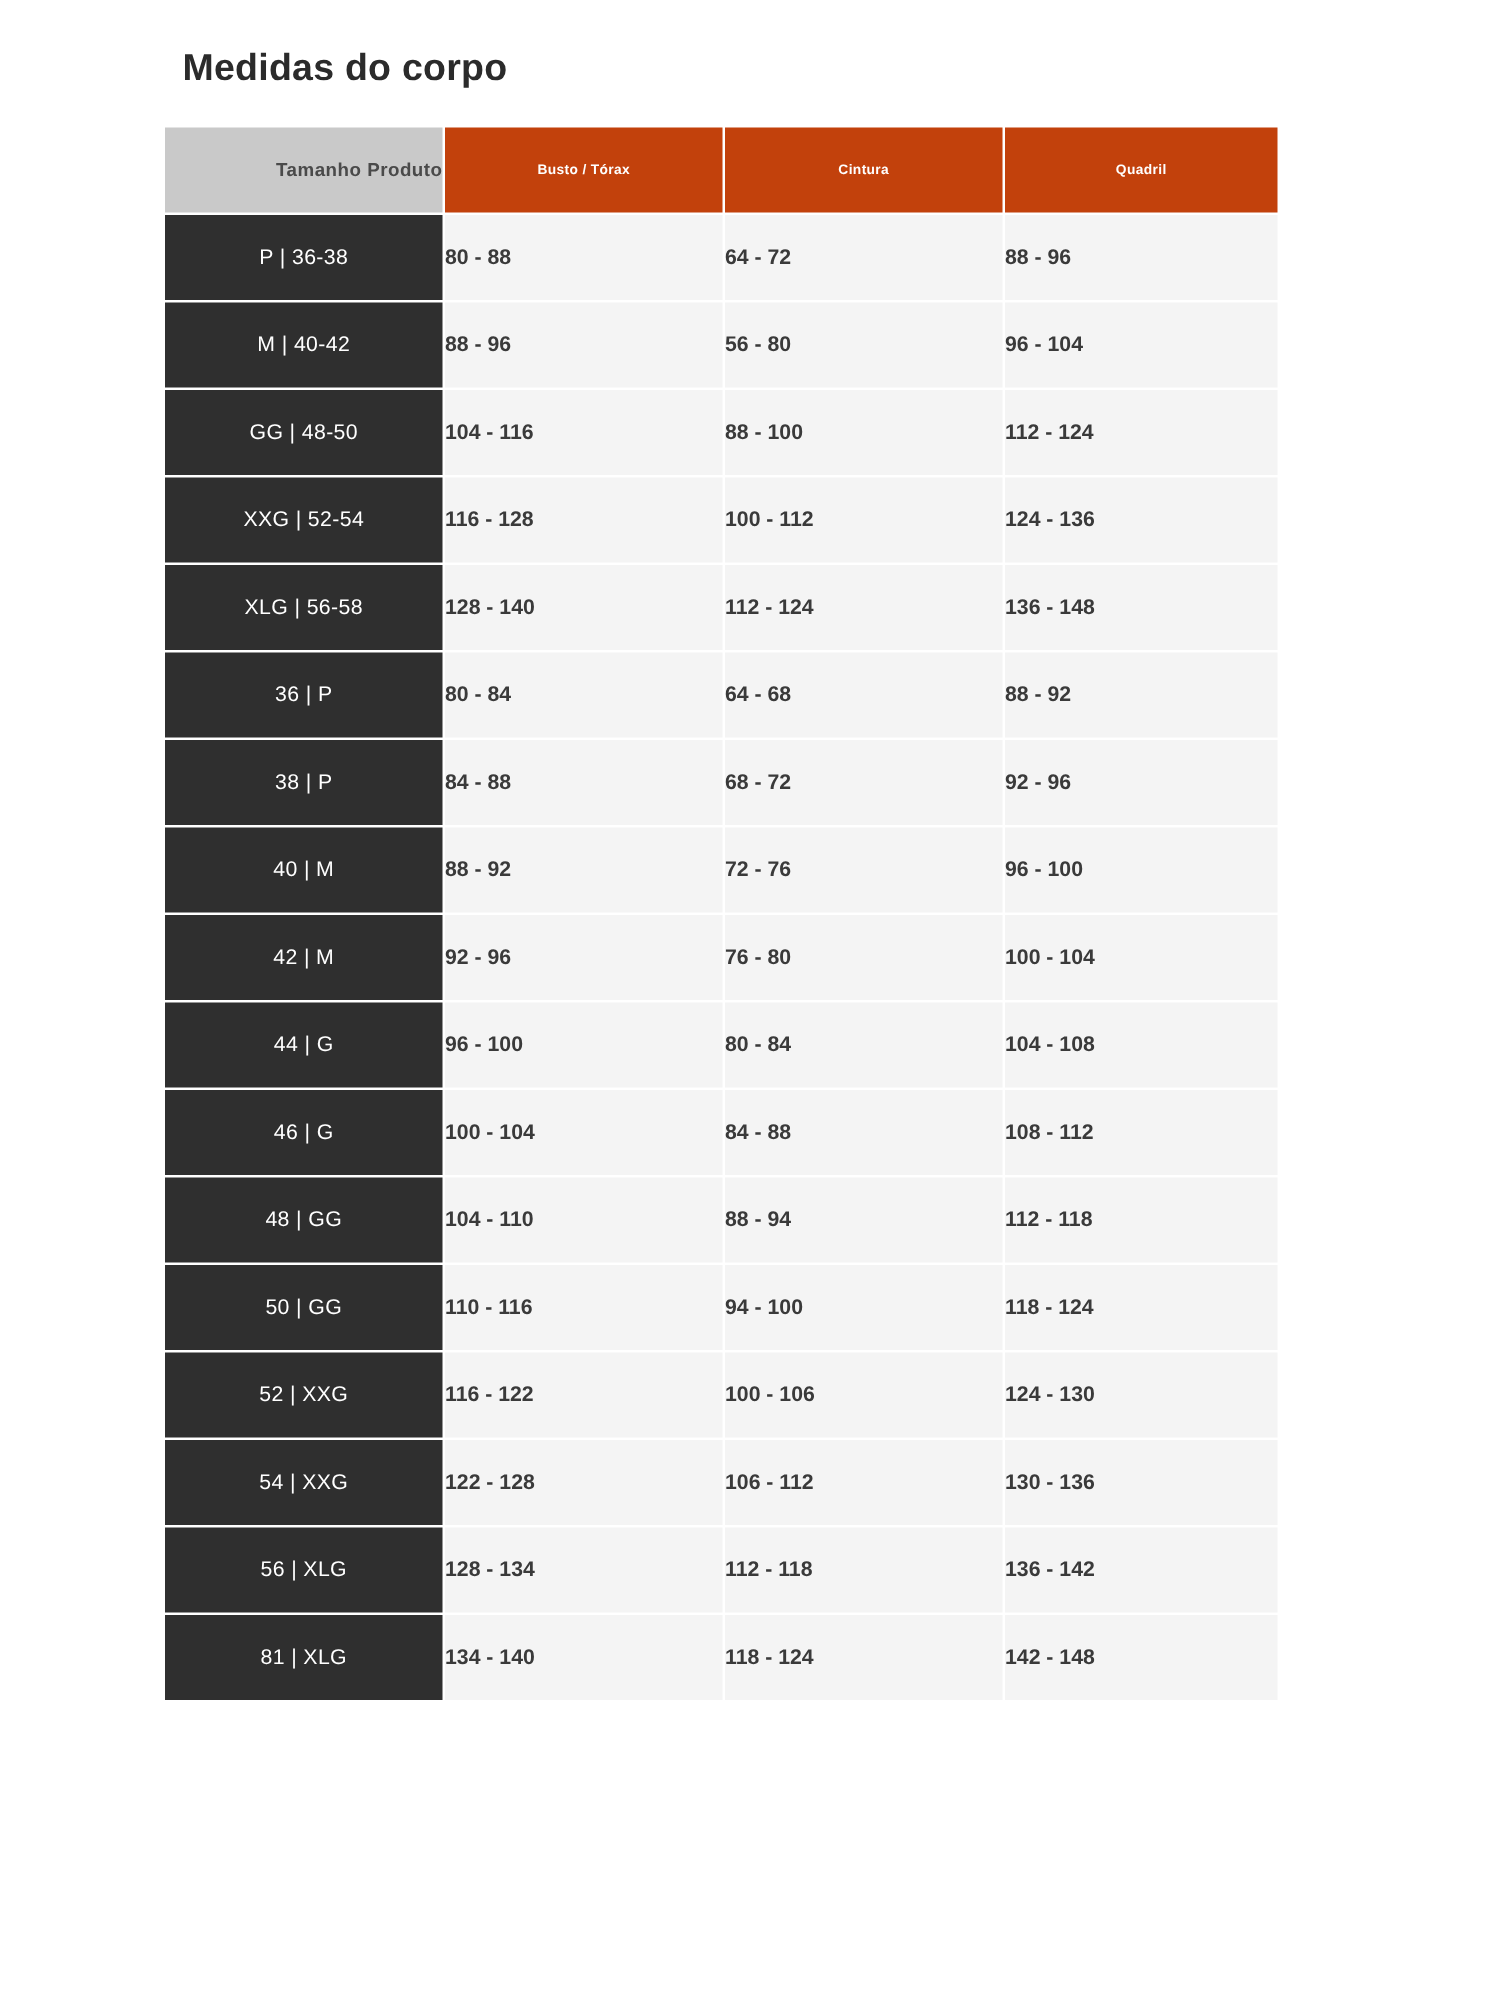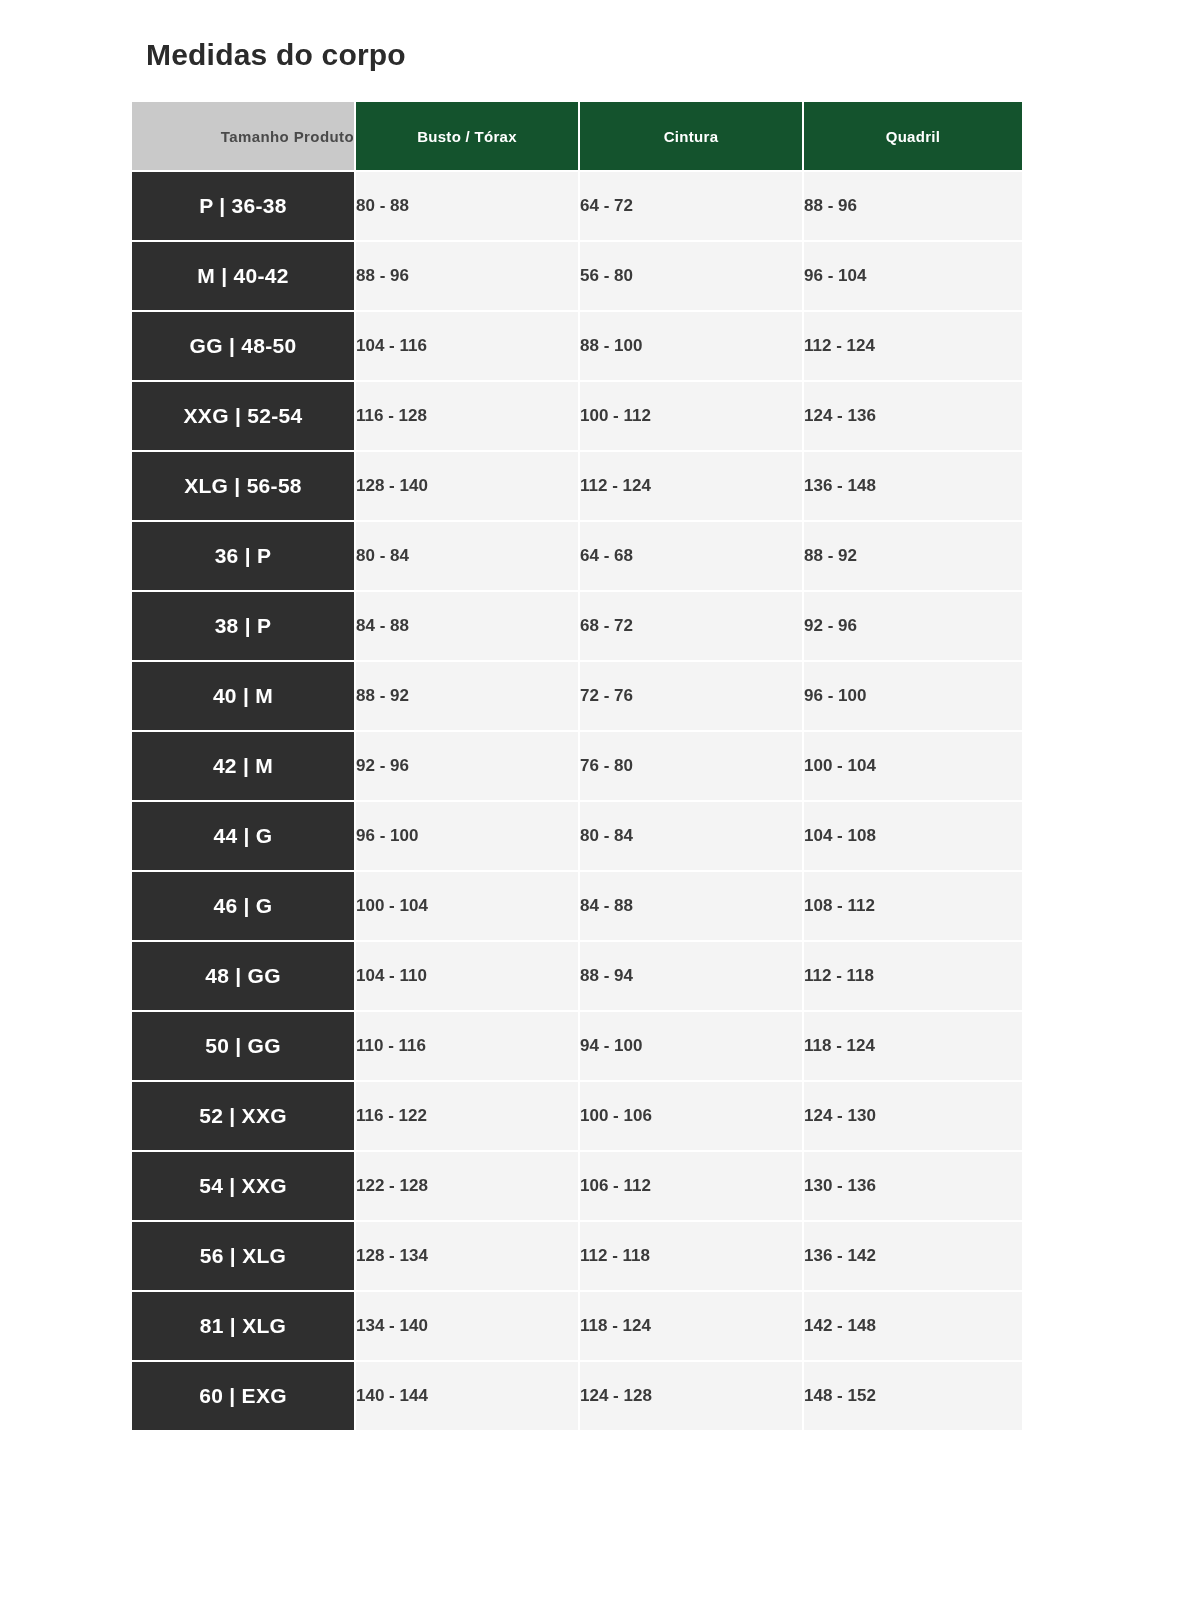--- a/index.html
+++ b/index.html
@@ -47,34 +47,34 @@
     background: #c9c9c9;
     color: #4a4a4a;
     font-size: 15px;
     font-weight: bold;
     letter-spacing: 0.4px;
     height: 68px;
     text-align: right;
     vertical-align: middle;
   }
   th.col-head {
-    background: #14532d;
+    background: #c2410c;
     color: #ffffff;
-    font-size: 15px;
+    font-size: 11px;
     font-weight: bold;
     letter-spacing: 0.3px;
     height: 68px;
     text-align: center;
     vertical-align: middle;
   }
   td.row-head {
     background: #2f2f2f;
     color: #ffffff;
-    font-size: 21px;
-    font-weight: bold;
+    font-size: 17px;
+    font-weight: normal;
     letter-spacing: 0.3px;
     height: 68px;
     text-align: center;
     vertical-align: middle;
   }
   td.cell {
     background: #f4f4f4;
     color: #3a3a3a;
     font-size: 17px;
     font-weight: bold;
@@ -200,21 +200,15 @@
         <td class="cell">128 - 134</td>
         <td class="cell">112 - 118</td>
         <td class="cell">136 - 142</td>
       </tr>
       <tr>
         <td class="row-head">81 | XLG</td>
         <td class="cell">134 - 140</td>
         <td class="cell">118 - 124</td>
         <td class="cell">142 - 148</td>
       </tr>
-      <tr>
-        <td class="row-head">60 | EXG</td>
-        <td class="cell">140 - 144</td>
-        <td class="cell">124 - 128</td>
-        <td class="cell">148 - 152</td>
-      </tr>
     </tbody>
   </table>
 </div>
 
 </body></html>

